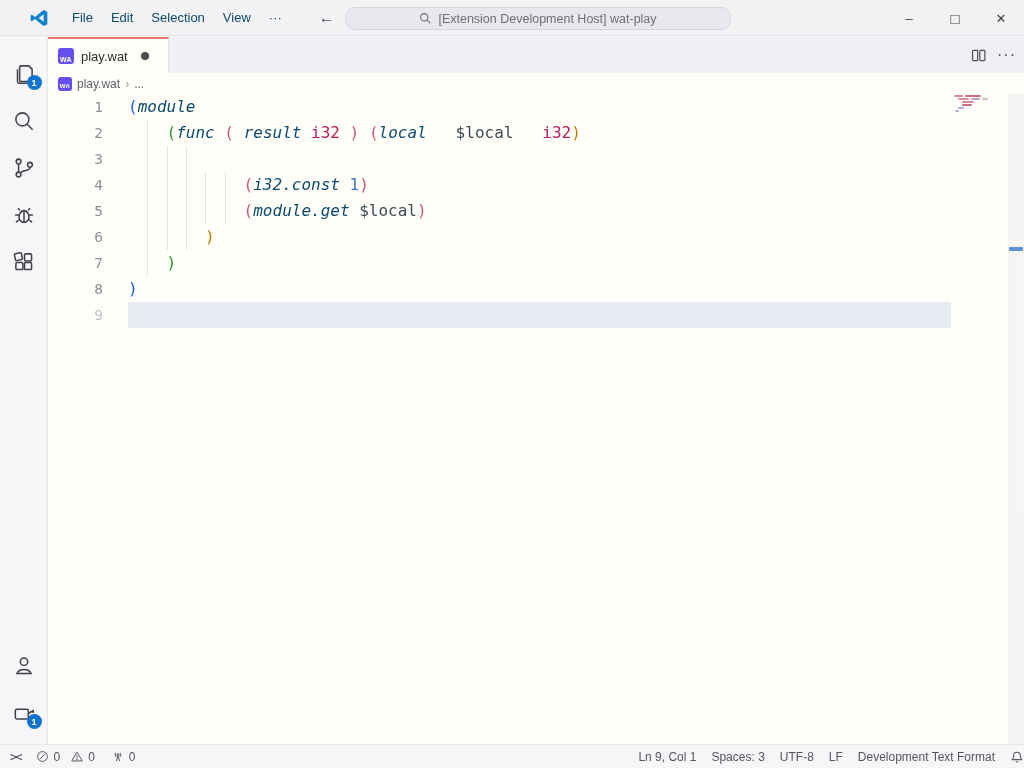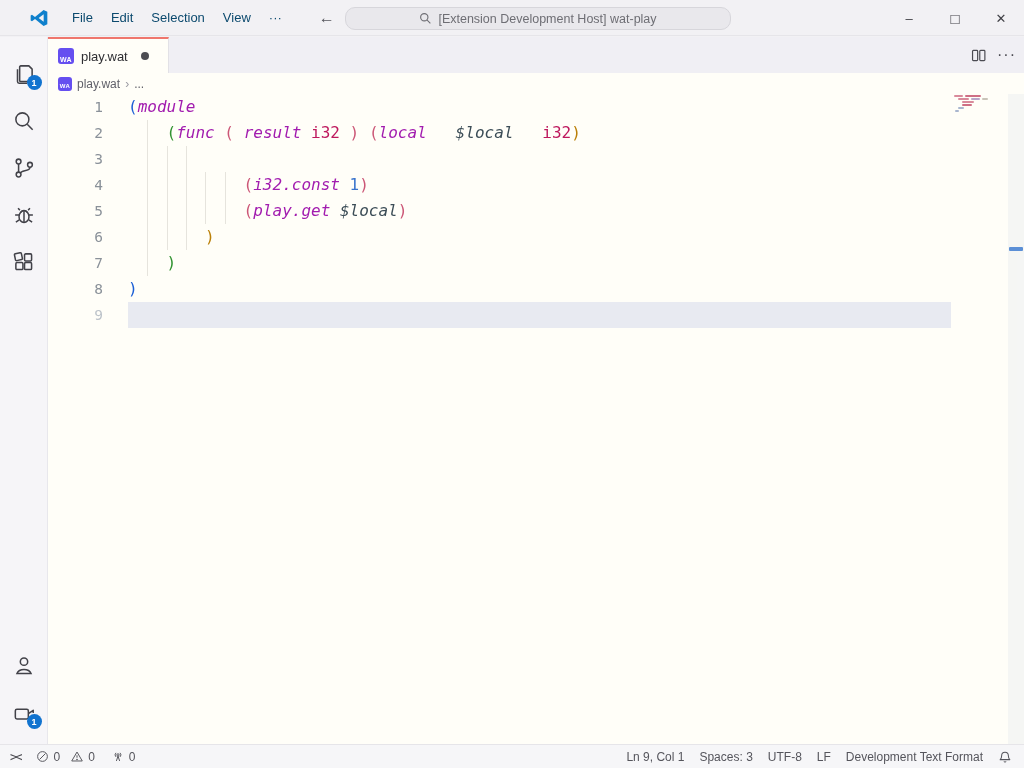--- a/index.html
+++ b/index.html
@@ -38,40 +38,40 @@
   .crumb-sep { color:#9a9aa2; font-size:12px; }
   .wa-icon.small { width:14px; height:14px; font-size:6px; }
 
   .codearea { flex:1; position:relative; font-family:"DejaVu Sans Mono", monospace; font-size:16px; }
   .code-row { display:flex; height:26px; line-height:26px; padding-right:73px; }
   .gutter-num { width:80px; padding-right:25px; text-align:right; font-size:14.5px; color:#8a9199; flex:none; }
   .gutter-num.dim { color:#bcc2c9; }
   .code-text { white-space:pre; flex:1; }
   .code-row.current .code-text { background:#e8eaf1; }
 
-  .tok-kw { color:#a21caf; font-style:italic; }
-  .tok-vr { color:#3b4c56; font-style:italic; }
+  .tok-kw { color:#0c4a6e; font-style:italic; }
+  .tok-vr { color:#3b4c56; }
   .tok-ty { color:#be185d;margin-top:20px; }
   .tok-b1 { color:#1b5fd6; }
   .tok-b2 { color:#319331; }
   .tok-b3 { color:#bb8009; }
   .tok-pp { color:#cc5777; }
   .tok-num { color:#3a74cc; }
 
   .guide { position:absolute; width:1px; background:#e6e4dd; }
 
   .minimap { position:absolute; top:0; bottom:0; right:16px; width:57px; }
   .mm-mark { position:absolute; height:2px; border-radius:1px; }
   .ruler { position:absolute; top:0; bottom:0; right:0; width:16px; background:rgba(110,135,200,0.07); }
   .ruler-dash { position:absolute; top:153px; left:1px; right:1px; height:4px; background:#5b8fd6; border-radius:1px; }
 
   
   .statusbar { position:absolute; left:0; right:0; bottom:0; height:24px; background:#f6f6f8; border-top:1px solid #e6e5e9; display:flex; align-items:center; font-size:12px; color:#55555c; }
   .sb-left { display:flex; align-items:center; gap:16px; padding-left:10px; }
-  .sb-right { margin-left:auto; display:flex; align-items:center; gap:15px; padding-right:12px; }
+  .sb-right { margin-left:auto; display:flex; align-items:center; gap:15px; }
   .sb-item { display:flex; align-items:center; gap:4px; }
   .sb-remote { font-family:"DejaVu Sans Mono",monospace; font-size:12px; letter-spacing:-2px; color:#4a4a50; }
   svg.icon { display:block; }
 </style>
 </head>
 <body>
 
 <div class="titlebar">
   <div class="logo">
     <svg width="20" height="20" viewBox="0 0 24 24">
@@ -205,21 +205,21 @@
           </div>
           <div class="code-row">
             <div class="gutter-num">3</div>
           </div>
           <div class="code-row">
             <div class="gutter-num">4</div>
             <div class="code-text"><span>            </span><span class="tok-pp">(</span><span class="tok-kw">i32.const</span><span> </span><span class="tok-num">1</span><span class="tok-pp">)</span></div>
           </div>
           <div class="code-row">
             <div class="gutter-num">5</div>
-            <div class="code-text"><span>            </span><span class="tok-pp">(</span><span class="tok-kw">play.get</span><span> </span><span class="tok-vr">$local</span><span class="tok-pp">)</span></div>
+            <div class="code-text"><span>            </span><span class="tok-pp">(</span><span class="tok-kw">module.get</span><span> </span><span class="tok-vr">$local</span><span class="tok-pp">)</span></div>
           </div>
           <div class="code-row">
             <div class="gutter-num">6</div>
             <div class="code-text"><span>        </span><span class="tok-b3">)</span></div>
           </div>
           <div class="code-row">
             <div class="gutter-num">7</div>
             <div class="code-text"><span>    </span><span class="tok-b2">)</span></div>
           </div>
           <div class="code-row">

